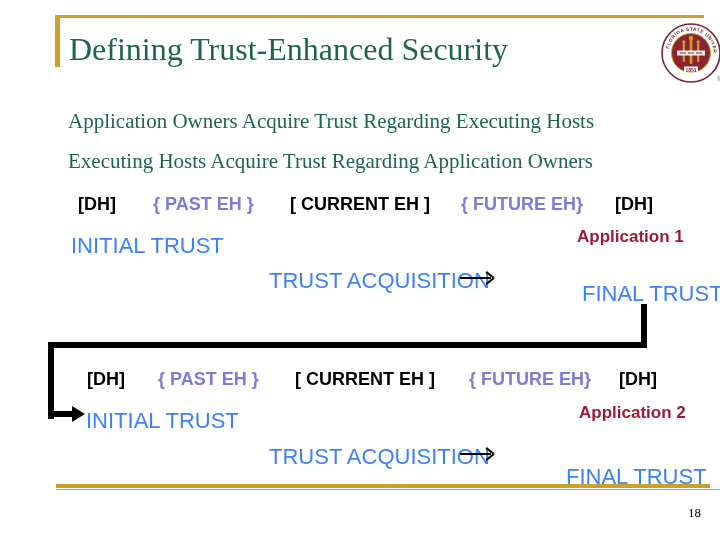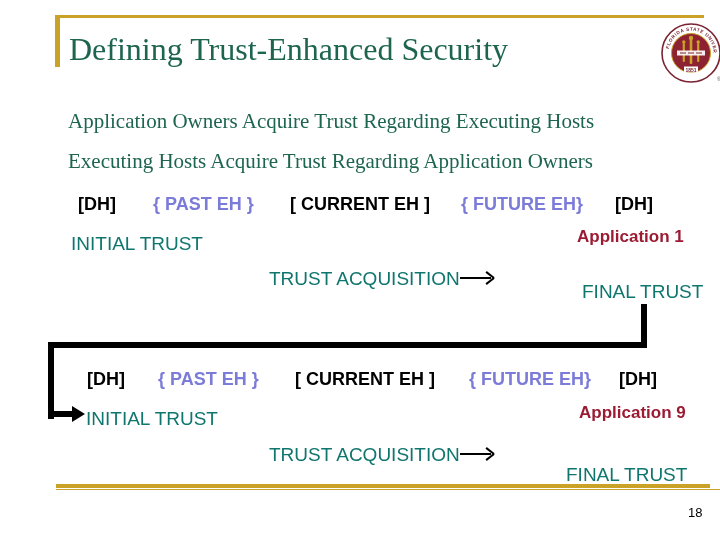--- a/index.html
+++ b/index.html
@@ -13,39 +13,39 @@
   .seal{position:absolute;left:634px;top:22px;}
   
   .intro{position:absolute;left:42px;font-size:21px;color:#1E6550;
          font-family:"Liberation Serif",serif;white-space:pre;}
   .intro.l1{top:109px;}
   .intro.l2{top:149px;}
   
   .tok{position:absolute;font-size:18px;font-weight:bold;color:#000000;white-space:pre;}
   .tok.blue{color:#7B7BD8;}
   
-  .lab{position:absolute;font-size:19px;color:#0f766e;white-space:pre;}
+  .lab{position:absolute;font-size:22px;color:#3b82f6;white-space:pre;}
   .app{position:absolute;font-size:17px;font-weight:bold;color:#9B1B33;white-space:pre;}
   
   .arrow{position:absolute;width:34px;height:12px;}
   .arrow .shaft{position:absolute;left:0;top:5px;width:31px;height:2px;background:#000;}
   .arrow .h1{position:absolute;right:0;top:5px;width:10px;height:2px;background:#000;
              transform-origin:right center;transform:rotate(-38deg);}
   .arrow .h2{position:absolute;right:0;top:5px;width:10px;height:2px;background:#000;
              transform-origin:right center;transform:rotate(38deg);}
   
   .conn{position:absolute;background:#000;}
   .conn-arrowhead{position:absolute;width:0;height:0;
                   border-top:8px solid transparent;border-bottom:8px solid transparent;
                   border-left:13px solid #000;}
   
   .bottom-rule-thick{position:absolute;left:30px;top:484px;width:654px;height:4px;background:#C9A227;}
   .bottom-rule-thin{position:absolute;left:30px;top:489px;width:683px;height:1px;background:#C9A227;}
   .page-number{position:absolute;left:662px;top:505px;font-size:13px;color:#000;
-               font-family:Liberation Sans, sans-serif;}
+               font-family:Liberation Serif, serif;}
 </style>
 </head>
 <body>
 
 <div class="slide">
 
   <div class="top-rule"></div>
   <div class="title-accent-bar"></div>
   <div class="slide-title">Defining Trust-Enhanced Security</div>
 
@@ -103,21 +103,21 @@
   <div class="conn" style="left:22px;top:342px;width:6px;height:77px;"></div>
   <div class="conn" style="left:22px;top:411px;width:26px;height:6px;"></div>
   <div class="conn-arrowhead" style="left:46px;top:406px;"></div>
 
   <div class="tok" style="left:61px;top:369px;">[DH]</div>
   <div class="tok blue" style="left:132px;top:369px;">{ PAST EH }</div>
   <div class="tok" style="left:269px;top:369px;">[ CURRENT EH ]</div>
   <div class="tok blue" style="left:443px;top:369px;">{ FUTURE EH}</div>
   <div class="tok" style="left:593px;top:369px;">[DH]</div>
 
-  <div class="app" style="left:553px;top:403px;">Application 9</div>
+  <div class="app" style="left:553px;top:403px;">Application 2</div>
   <div class="lab" style="left:60px;top:408px;">INITIAL TRUST</div>
 
   <div class="lab" style="left:243px;top:444px;">TRUST ACQUISITION</div>
   <div class="arrow" style="left:434px;top:448px;">
     <div class="shaft"></div>
       <div class="h1"></div>
       <div class="h2"></div>
   </div>
 
   <div class="lab" style="left:540px;top:464px;">FINAL TRUST</div>

